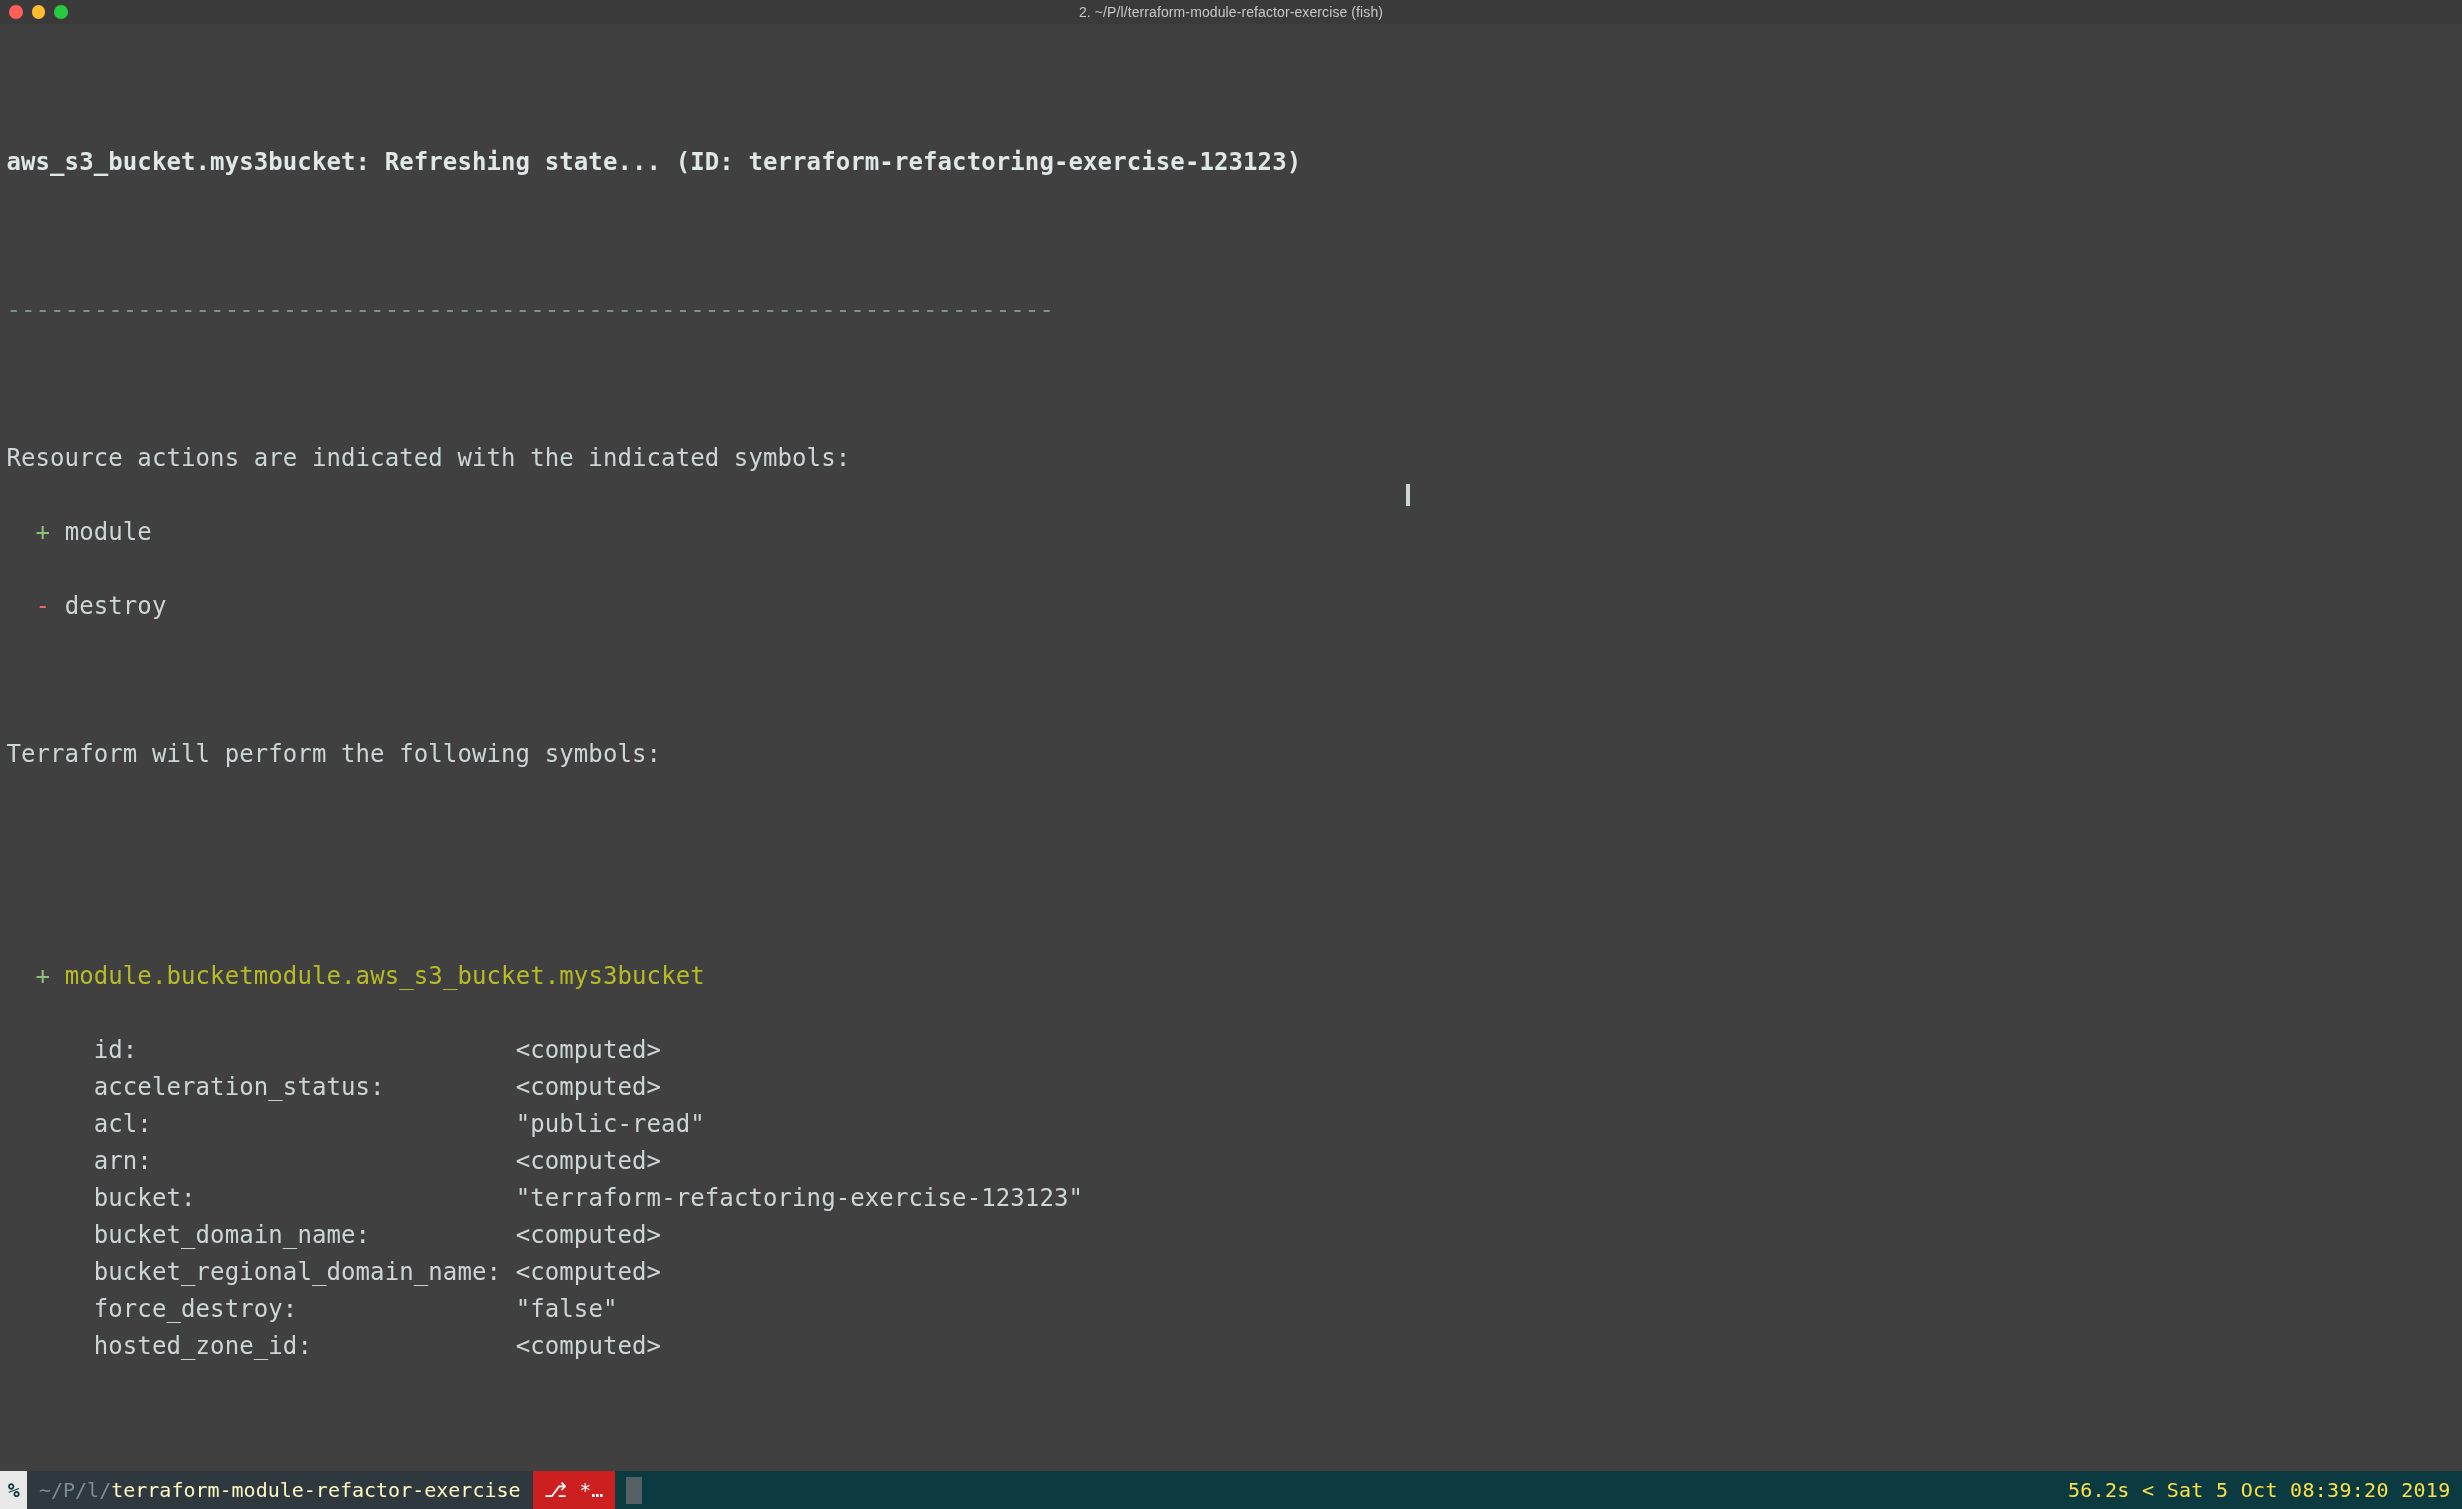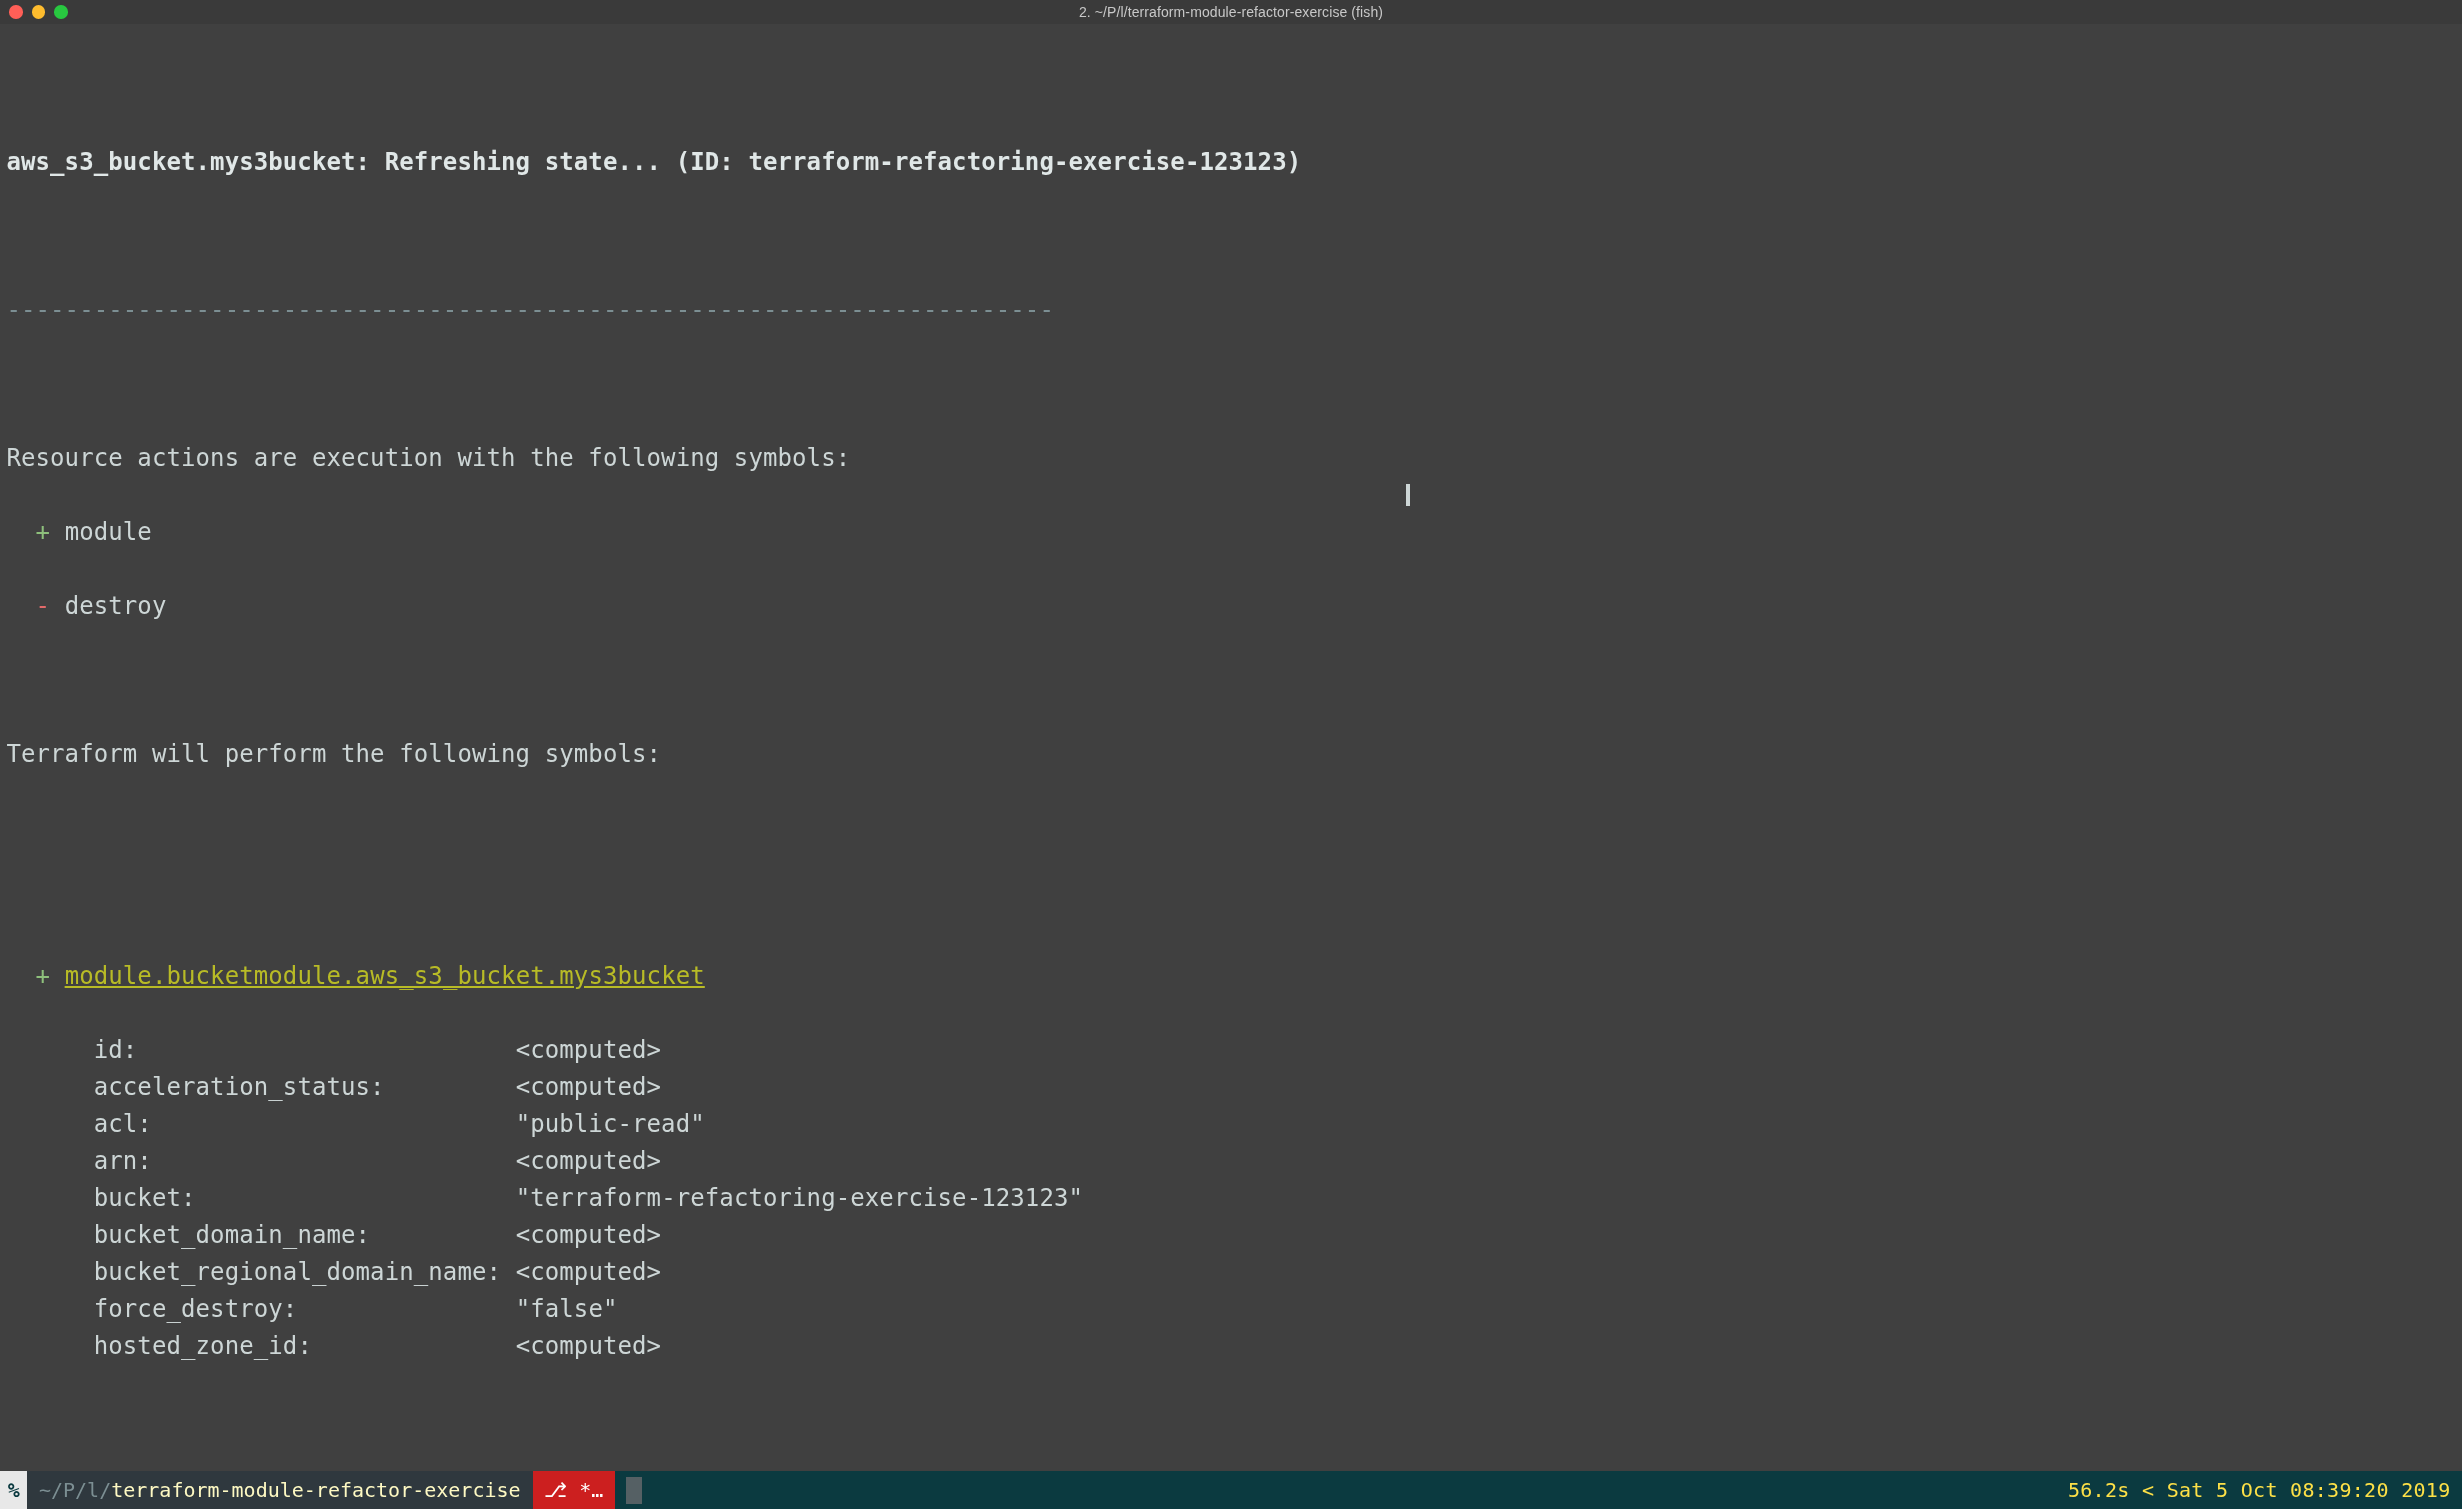--- a/index.html
+++ b/index.html
@@ -49,21 +49,21 @@
     font-size: 24px;
     line-height: 37px;
     color: #cdd6d6;
     white-space: pre;
     letter-spacing: 0.1px;
     position: relative;
   }
   .dim { color: #7c8f93; }
   .green { color: #8ec07c; }
   .red { color: #e26a6a; }
-  .yellowgreen { color: #b8bb26; text-decoration: underline; }
+  .yellowgreen { color: #b8bb26; }
   .bold { font-weight: bold; color: #e0e7e7; }
   .text-cursor {
     display: inline-block;
     position: absolute;
     width: 3.8px;
     height: 22px;
     background: #cdd6d6;
   }
   .row { display: block; min-height: 37px; }
   .attr-list { padding-left: 0; }
@@ -130,21 +130,21 @@
   <div class="titlebar-title">2. ~/P/l/terraform-module-refactor-exercise (fish)</div>
 </div>
 
 <div class="terminal">
   <span class="text-cursor" style="top:460px;left:1406px;"></span>
 
 <span class="row"><span class="bold">aws_s3_bucket.mys3bucket: Refreshing state... (ID: terraform-refactoring-exercise-123123)</span></span>
 <span class="row"></span>
 <span class="row"><span class="dim">------------------------------------------------------------------------</span></span>
 <span class="row"></span>
-<span class="row">Resource actions are execution with the following symbols:</span>
+<span class="row">Resource actions are indicated with the indicated symbols:</span>
 <span class="row">  <span class="green">+</span> <span>module</span></span>
 <span class="row">  <span class="red">-</span> <span>destroy</span></span>
 <span class="row"></span>
 <span class="row">Terraform will perform the following symbols:</span>
 <span class="row"></span>
 <span class="row"></span>
 <span class="row">  <span class="green">+</span> <span class="yellowgreen">module.bucketmodule.aws_s3_bucket.mys3bucket</span></span>
 <div class="attr-list" id="attr-list"><span class="row attr-row">      <span>id:</span>                          <span>&lt;computed&gt;</span></span><span class="row attr-row">      <span>acceleration_status:</span>         <span>&lt;computed&gt;</span></span><span class="row attr-row">      <span>acl:</span>                         <span>"public-read"</span></span><span class="row attr-row">      <span>arn:</span>                         <span>&lt;computed&gt;</span></span><span class="row attr-row">      <span>bucket:</span>                      <span>"terraform-refactoring-exercise-123123"</span></span><span class="row attr-row">      <span>bucket_domain_name:</span>          <span>&lt;computed&gt;</span></span><span class="row attr-row">      <span>bucket_regional_domain_name:</span> <span>&lt;computed&gt;</span></span><span class="row attr-row">      <span>force_destroy:</span>               <span>"false"</span></span><span class="row attr-row">      <span>hosted_zone_id:</span>              <span>&lt;computed&gt;</span></span></div>
 
 

